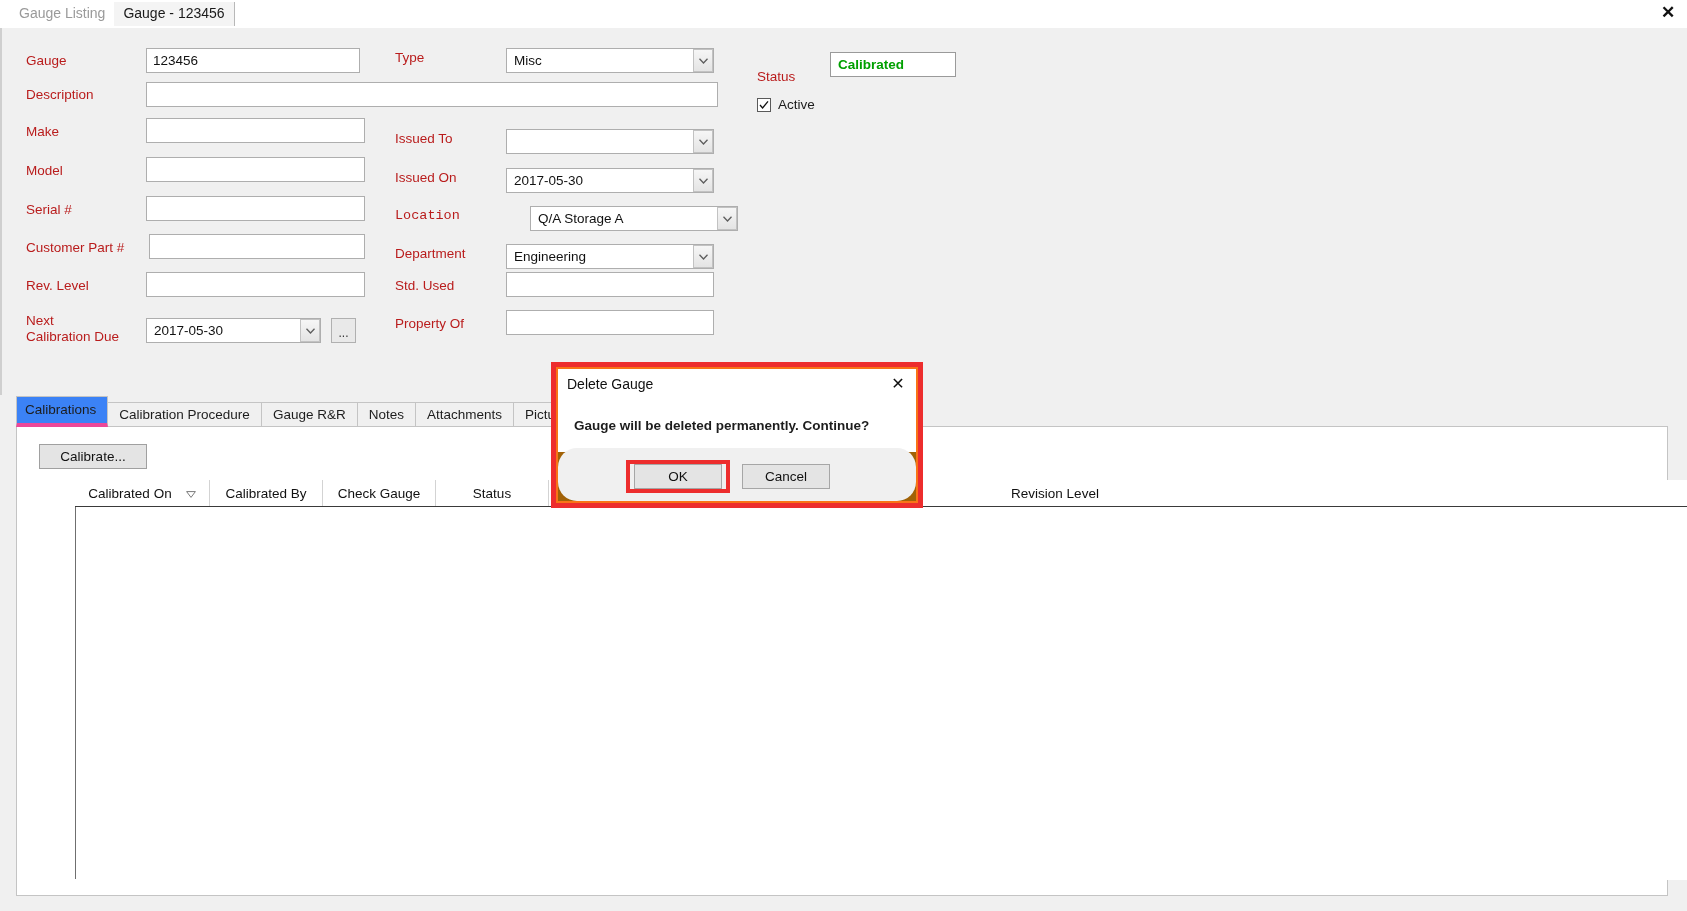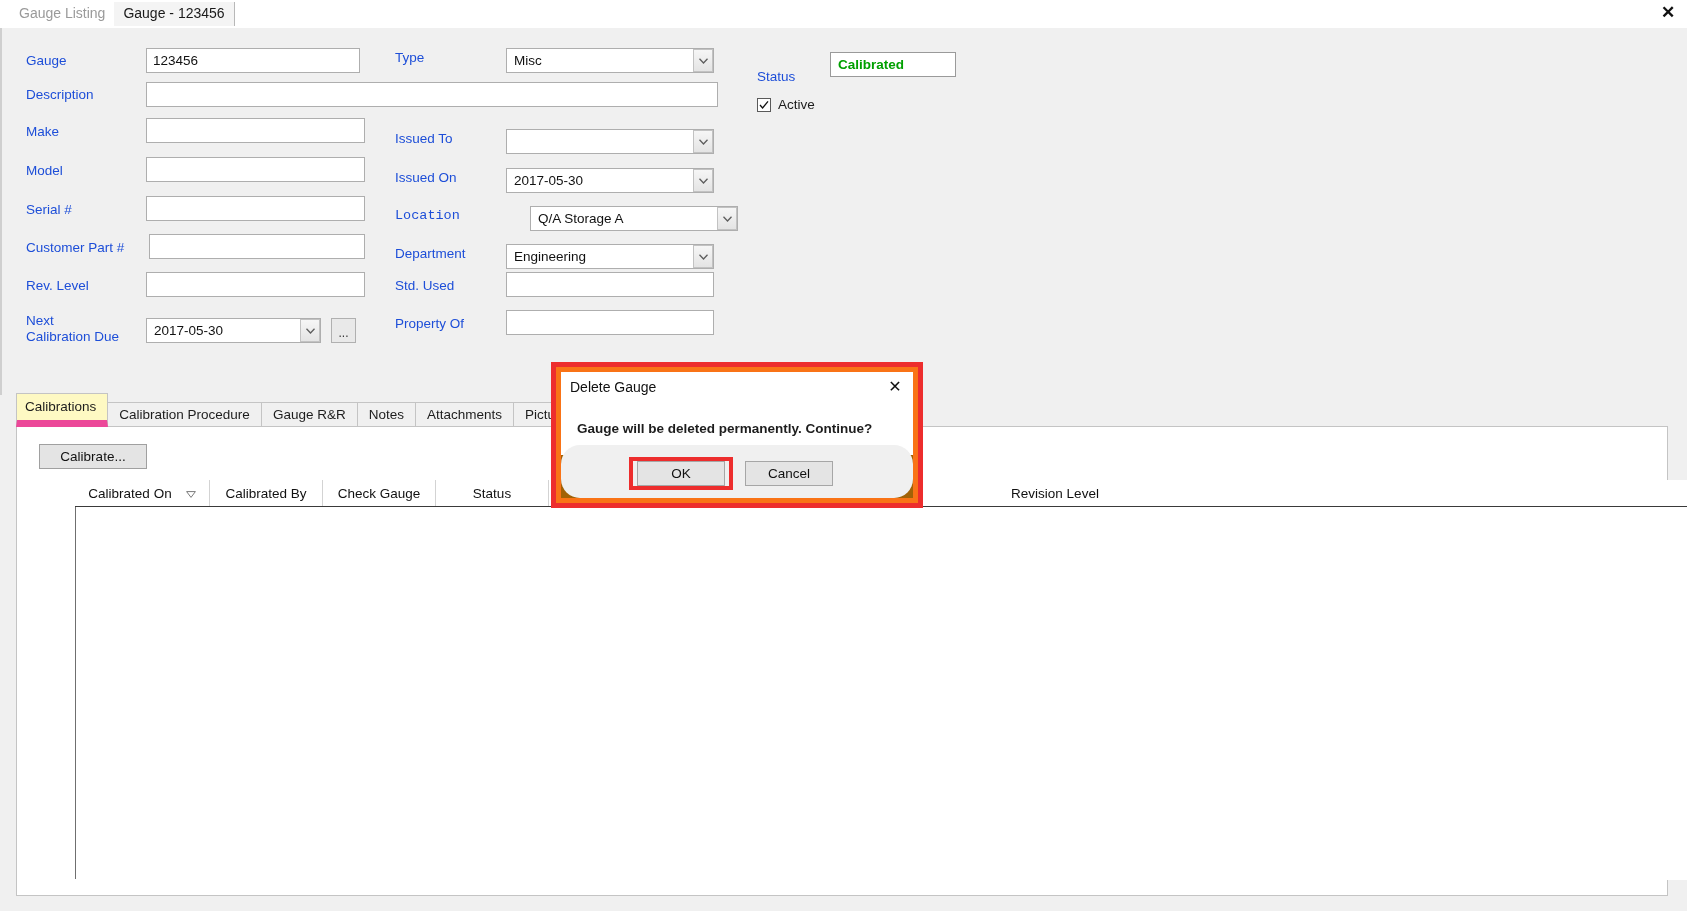--- a/index.html
+++ b/index.html
@@ -51,21 +51,21 @@
   .formpanel {
     position: absolute; left: 0; top: 28px;
     width: 1687px; height: 367px;
     background: #f0f0f0;
     border-left: 2px solid #cfcfcf;
   }
 
   .lbl {
     position: absolute;
     font-size: 13.5px;
-    color: #1d4ed8;
+    color: #b91c1c;
     line-height: 16px;
     white-space: nowrap;
   }
   .lbl2 { line-height: 15px; text-align: center; }
 
   .tbox {
     position: absolute;
     background: #ffffff;
     border: 1px solid #aeaeae;
     font-size: 13.5px;
@@ -141,22 +141,22 @@
     color: #1d1d1d;
     padding: 4px 11px 5px 11px;
     background: #f0f0f0;
     border: 1px solid #c4c4c4;
     border-bottom: none;
     margin-right: -1px;
     white-space: nowrap;
     line-height: 15px;
   }
   .ltab.active {
-    background: #fef9c3;
-    border-bottom: 7px solid #ec4899;
+    background: #3b82f6;
+    border-bottom: 4px solid #ec4899;
     position: relative; z-index: 3;
     padding-top: 5px; padding-bottom: 6px; padding-left: 8px;
   }
   .ltabpanel {
     position: absolute; left: 0; top: 25px;
     width: 1652px; height: 470px;
     background: #ffffff;
     border: 1px solid #c4c4c4;
   }
 
@@ -199,21 +199,21 @@
   .dlgOuter {
     position: absolute;
     left: 551px; top: 362px;
     width: 372px; height: 146px;
     border: 5px solid #ed2d2d;
     background: #f0f0f0;
     z-index: 40;
   }
   .dlgBlue {
     position: absolute; inset: 0;
-    border: 5px solid #f97316;
+    border: 2px solid #f97316;
     background: #a16207;
   }
   .dlgTitlebar {
     position: absolute; left: 0; top: 0;
     right: 0; height: 30px;
     background: #ffffff;
     display: flex; align-items: center;
   }
   .dlgTitle {
     font-size: 14px; color: #111;

